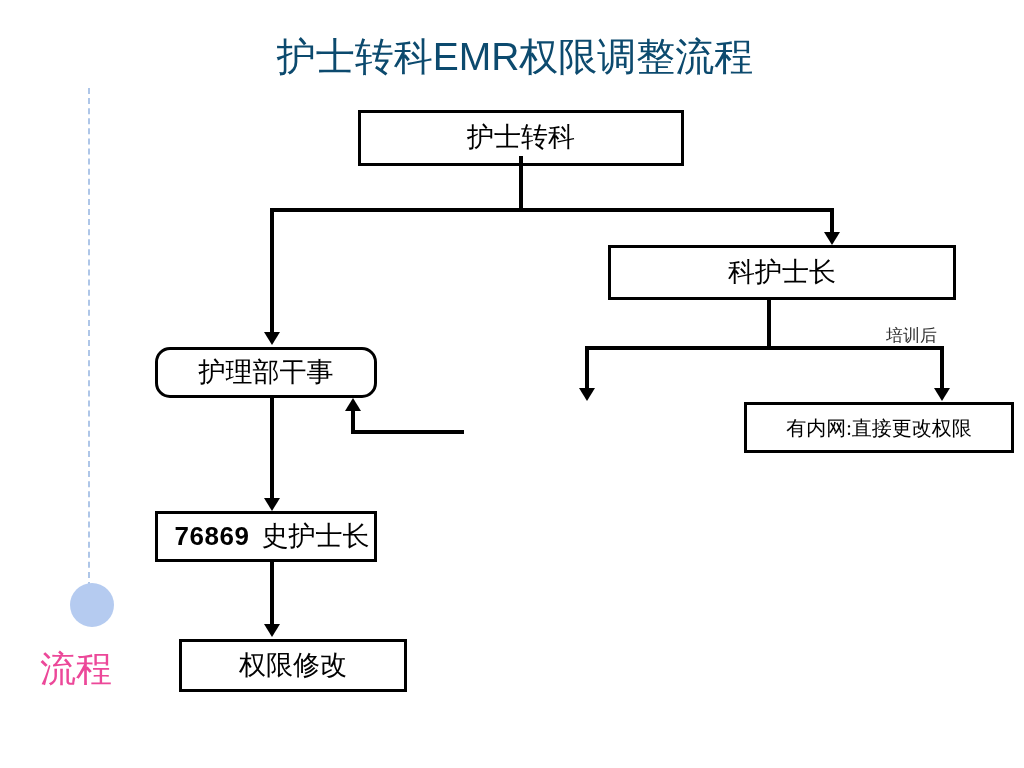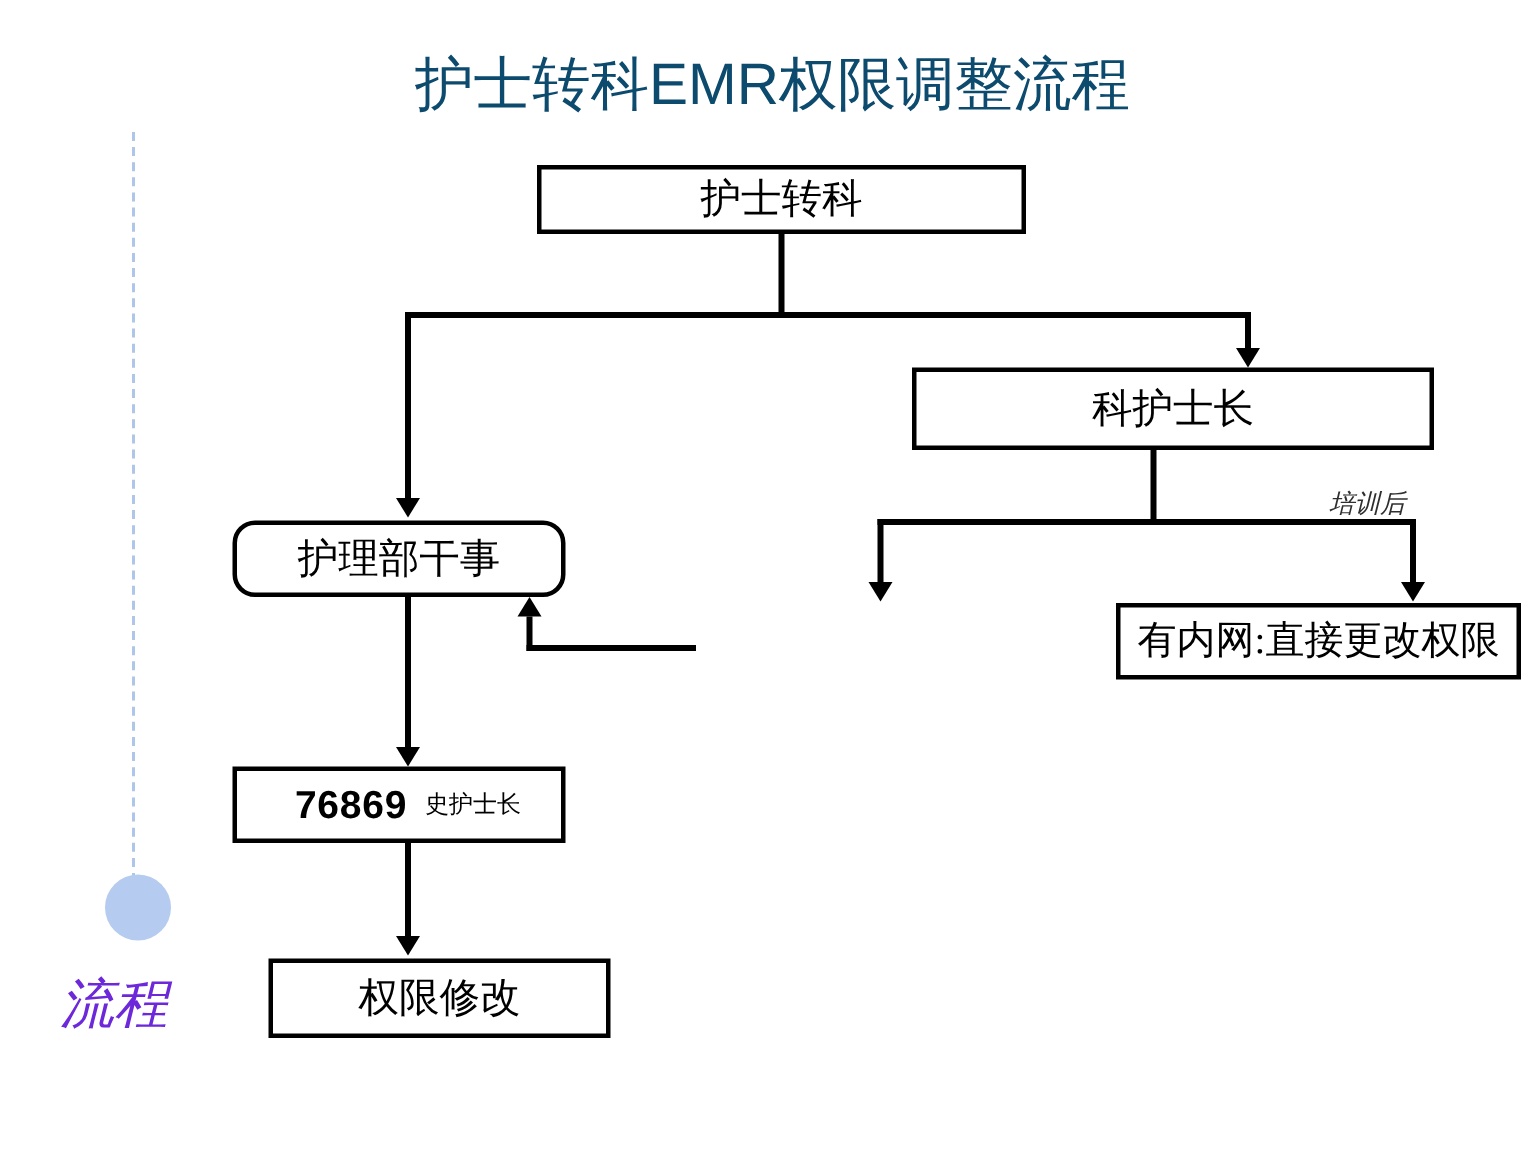--- a/index.html
+++ b/index.html
@@ -42,31 +42,31 @@
     border: 3px solid #000000;
     display: flex;
     align-items: center;
     justify-content: center;
     color: #000000;
     font-family: "Liberation Serif", "DejaVu Serif", serif;
     font-size: 27px;
     line-height: 1.1;
     white-space: nowrap;
   }
-  .node.small-text { font-size: 26px; }
+  .node.small-text { font-size: 20px; }
   .node .num {
     font-family: "Liberation Sans", "DejaVu Sans", sans-serif;
     font-weight: bold;
     font-size: 26px;
     margin-right: 12px;
     letter-spacing: 0.5px;
   }
   .node .sub {
     font-family: "Liberation Serif", "DejaVu Serif", serif;
-    font-size: 16px;
+    font-size: 27px;
   }
 
   
   .seg-v, .seg-h {
     position: absolute;
     background: #000000;
   }
   .seg-v { width: 4px; }
   .seg-h { height: 4px; }
 
@@ -104,39 +104,38 @@
   }
   .blue-dot {
     position: absolute;
     border-radius: 50%;
     background: #b5cbf0;
   }
   .legend-text {
     position: absolute;
     font-family: "Liberation Sans", "DejaVu Sans", sans-serif;
     font-size: 36px;
-    color: #6d28d9;
+    color: #ec4899;
     white-space: nowrap;
-    font-style: italic;
   }
 </style>
 </head>
 <body>
 
 <div id="slide">
 
   <div class="dashed-line" style="left:88px; top:88px; height:500px;"></div>
 
   <div class="blue-dot" style="left:70px; top:583px; width:44px; height:44px;"></div>
 
   <div class="legend-text" style="left:40px; top:645px;">流程</div>
 
   <div class="slide-title">护士转科EMR权限调整流程</div>
 
-  <div class="node" style="left:358px; top:110px; width:326px; height:46px;">
+  <div class="node" style="left:358px; top:110px; width:326px; height:56px;">
     <span>护士转科</span>
   </div>
 
   <div class="node" style="left:608px; top:245px; width:348px; height:55px;">
     <span>科护士长</span>
   </div>
 
   <div class="node" style="left:155px; top:347px; width:222px; height:51px;border-radius:15px;">
     <span>护理部干事</span>
   </div>
@@ -165,21 +164,21 @@
   <div class="arrow-down" style="left:824px; top:232px;"></div>
 
   <div class="seg-v" style="left:767px; top:300px; height:48px;"></div>
   <div class="seg-h" style="left:585px; top:346px; width:359px;"></div>
 
   <div class="seg-v" style="left:585px; top:346px; height:42px;"></div>
   <div class="arrow-down" style="left:579px; top:388px;"></div>
 
   <div class="seg-v" style="left:940px; top:346px; height:42px;"></div>
   <div class="arrow-down" style="left:934px; top:388px;"></div>
-  <div class="edge-label" style="left:886px; top:324px;font-style:italic;">培训后</div>
+  <div class="edge-label" style="left:886px; top:324px;">培训后</div>
 
   <div class="seg-h" style="left:351px; top:430px; width:113px;"></div>
   <div class="seg-v" style="left:351px; top:411px; height:23px;"></div>
   <div class="arrow-up" style="left:345px; top:398px;"></div>
 
   <div class="seg-v" style="left:270px; top:398px; height:100px;"></div>
   <div class="arrow-down" style="left:264px; top:498px;"></div>
 
   <div class="seg-v" style="left:270px; top:562px; height:62px;"></div>
   <div class="arrow-down" style="left:264px; top:624px;"></div>

